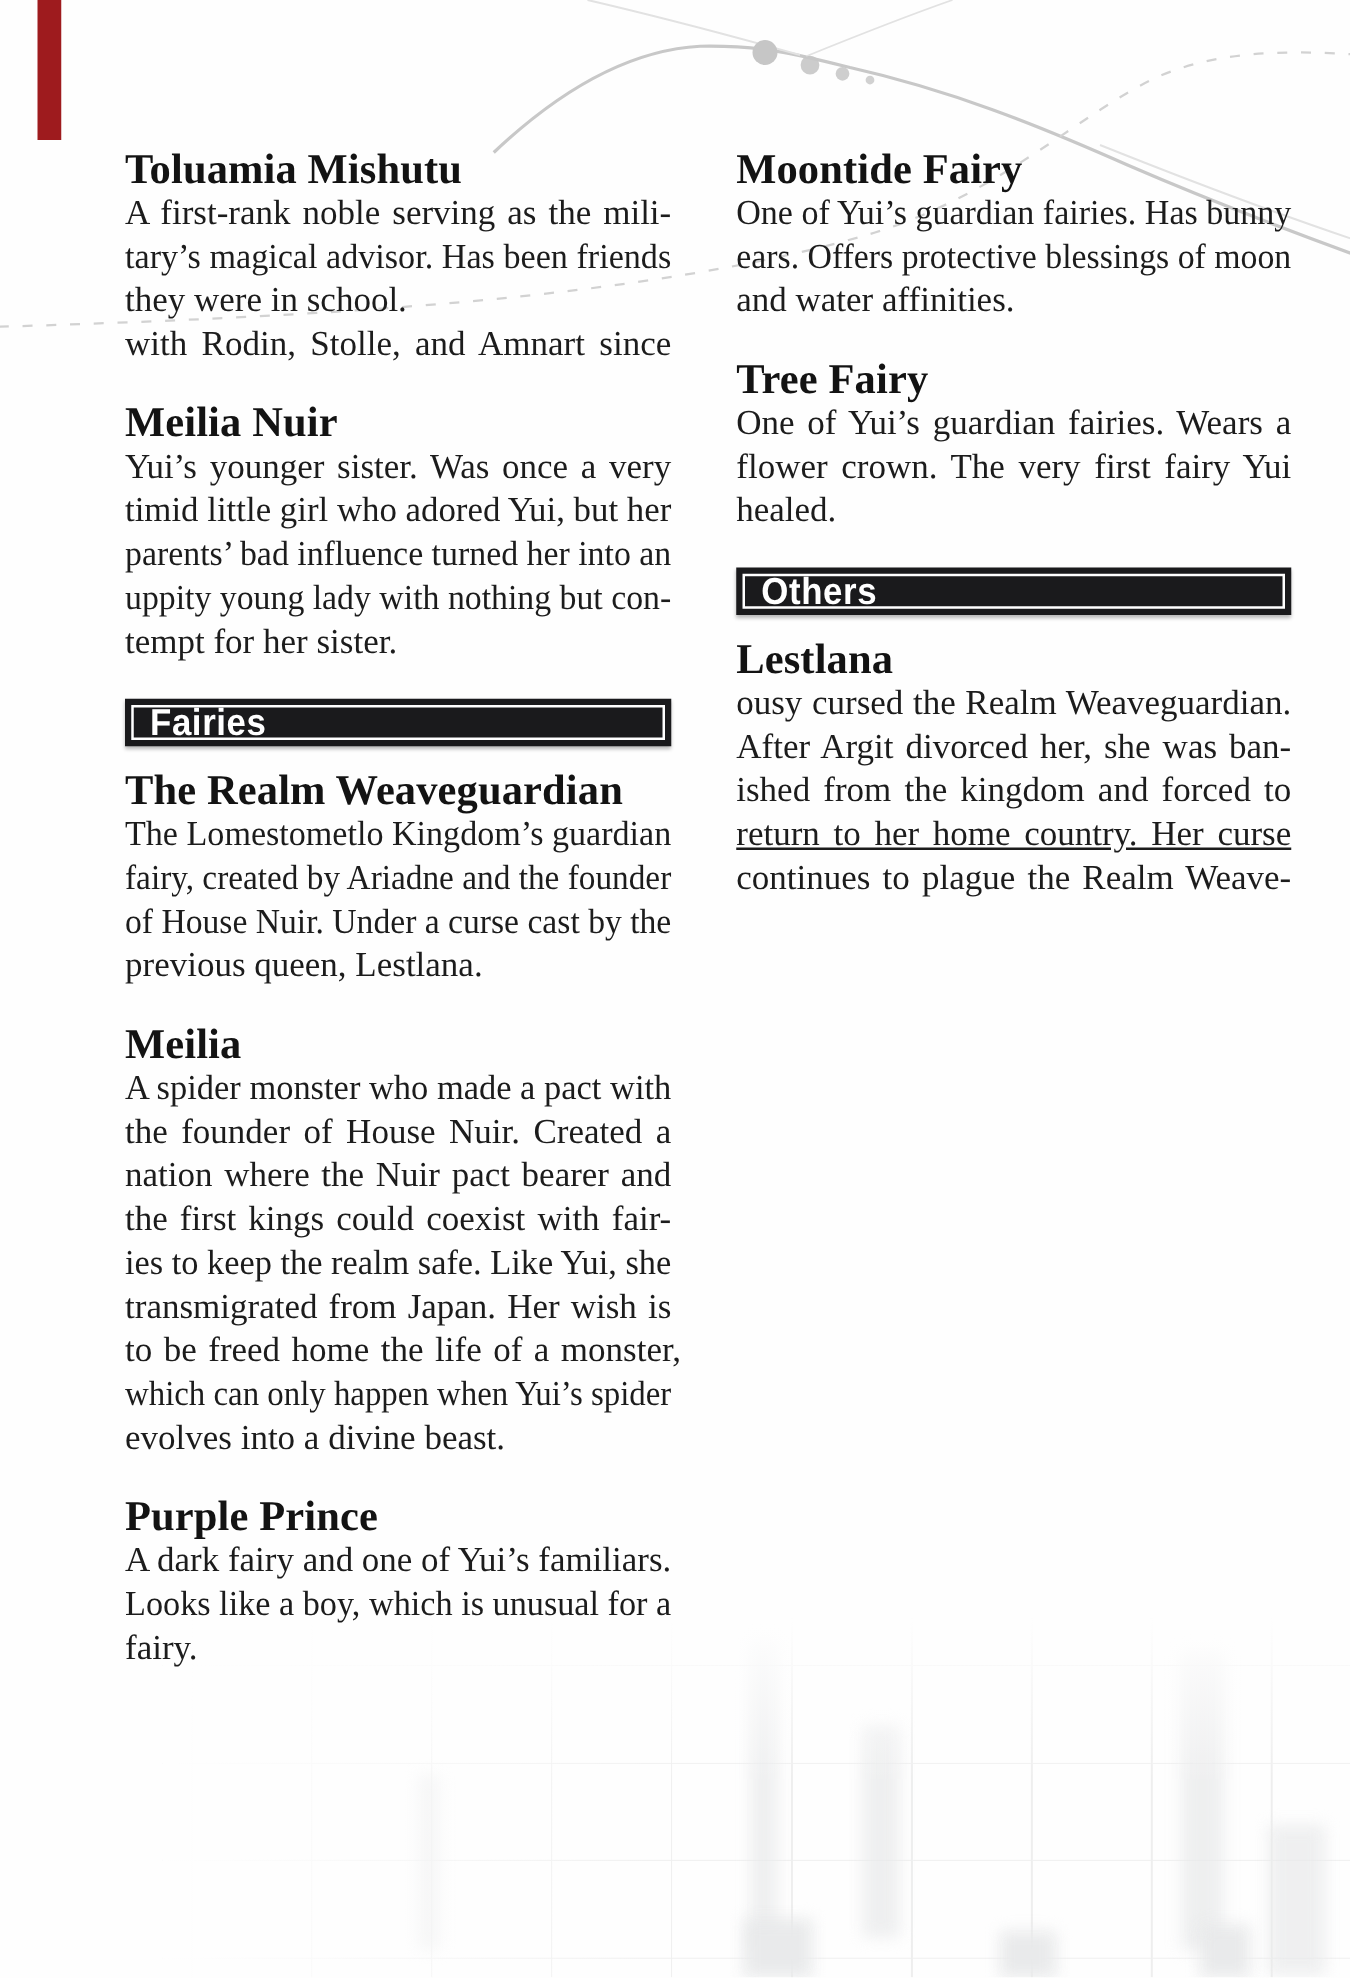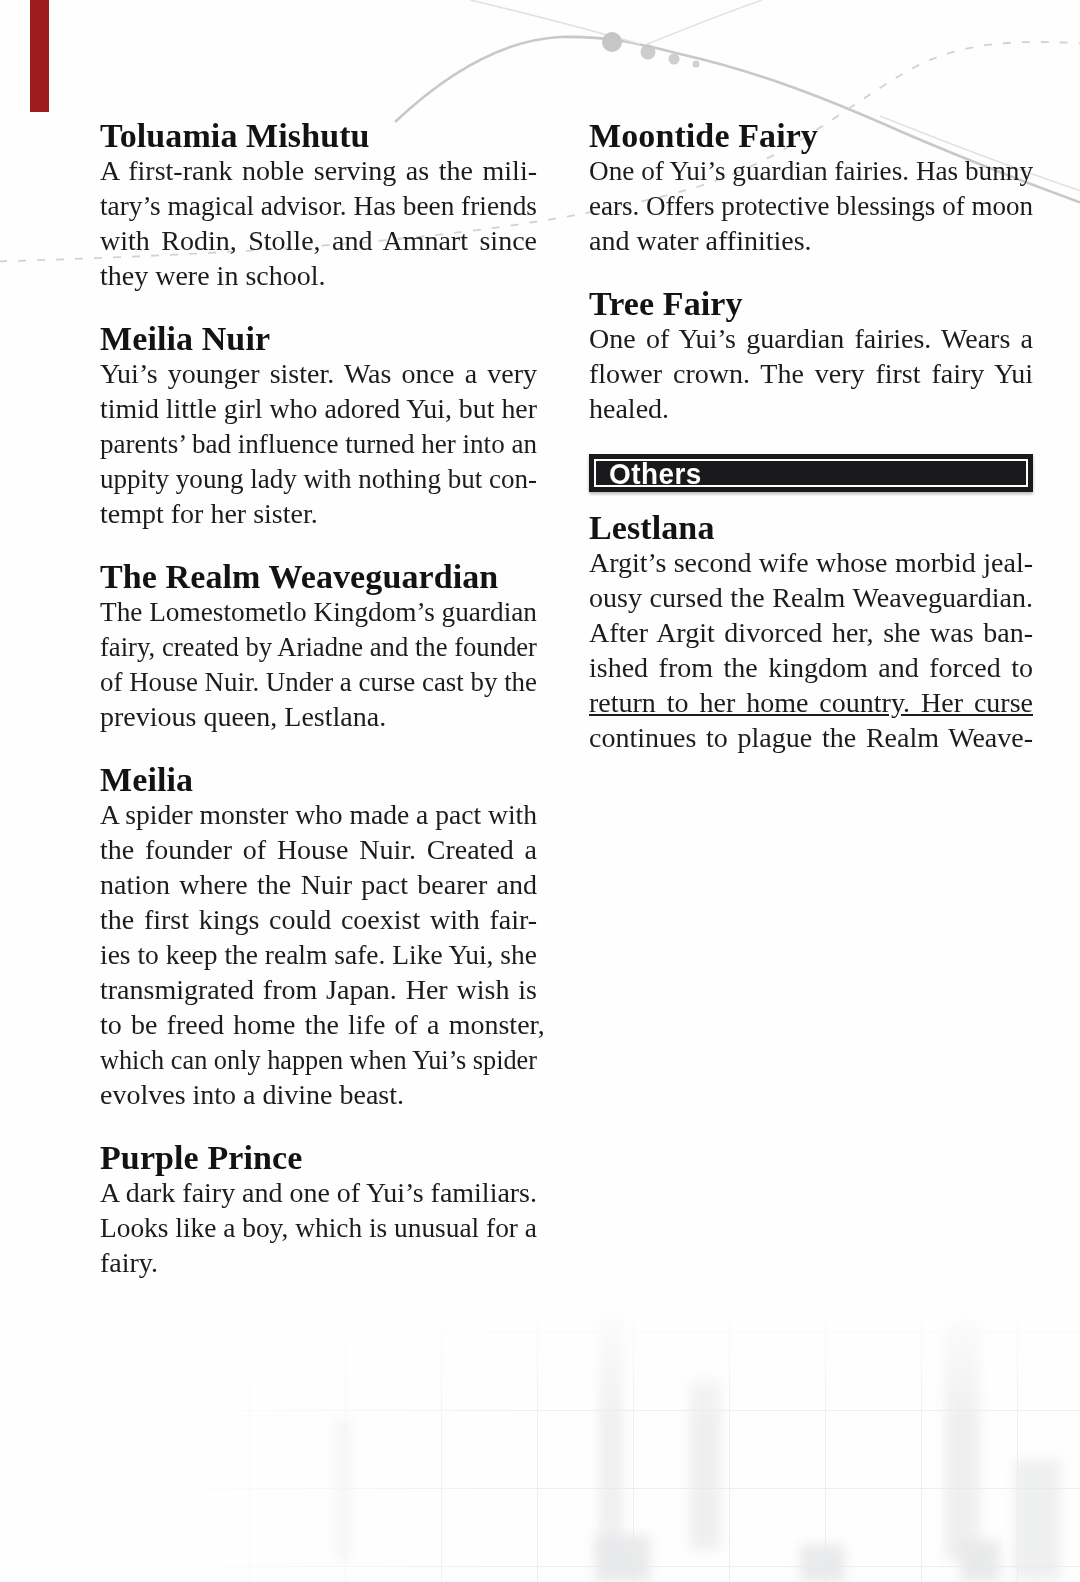--- a/index.html
+++ b/index.html
@@ -104,31 +104,36 @@
     <div class="streak dark" style="left:830px; top:245px; width:40px;  height:42px;"></div>
 
     <div class="decor-fade"></div>
   </div>
 
   <div class="col" data-col="left">
       <section class="entry">
         <h3 class="entry-name">Toluamia Mishutu</h3>
         <div class="line" style="word-spacing: 2.58854px;">A first-rank noble serving as the mili-</div>
         <div class="line" style="transform: scaleX(0.975719);">tary’s magical advisor. Has been friends</div>
+        <div class="line line-last">they were in school.</div>
         <div class="line" style="word-spacing: 4.49375px;">with Rodin, Stolle, and Amnart since</div>
-        <div class="line line-last">they were in school.</div>
       </section>
       <section class="entry">
         <h3 class="entry-name">Meilia Nuir</h3>
         <div class="line" style="word-spacing: 3.17969px;">Yui’s younger sister. Was once a very</div>
         <div class="line" style="transform: scaleX(0.995161);">timid little girl who adored Yui, but her</div>
         <div class="line" style="transform: scaleX(0.966881);">parents’ bad influence turned her into an</div>
         <div class="line" style="transform: scaleX(0.965446);">uppity young lady with nothing but con-</div>
         <div class="line line-last">tempt for her sister.</div>
       </section>
+      <div class="section-box">
+        <div class="section-box-inner">
+          <span class="section-box-label">Fairies</span>
+        </div>
+      </div>
       <section class="entry">
         <h3 class="entry-name">The Realm Weaveguardian</h3>
         <div class="line" style="transform: scaleX(0.973918);">The Lomestometlo Kingdom’s guardian</div>
         <div class="line" style="transform: scaleX(0.951649);">fairy, created by Ariadne and the founder</div>
         <div class="line" style="transform: scaleX(0.960703);">of House Nuir. Under a curse cast by the</div>
         <div class="line line-last">previous queen, Lestlana.</div>
       </section>
       <section class="entry">
         <h3 class="entry-name">Meilia</h3>
         <div class="line" style="transform: scaleX(0.9842);">A spider monster who made a pact with</div>
@@ -161,21 +166,20 @@
         <div class="line" style="word-spacing: 3.89062px;">flower crown. The very first fairy Yui</div>
         <div class="line line-last">healed.</div>
       </section>
       <div class="section-box">
         <div class="section-box-inner">
           <span class="section-box-label">Others</span>
         </div>
       </div>
       <section class="entry">
         <h3 class="entry-name">Lestlana</h3>
-        <div class="line" style="word-spacing: 0.409375px;">Argit’s second wife whose morbid jeal-</div>
         <div class="line" style="word-spacing: 0.699219px;">ousy cursed the Realm Weaveguardian.</div>
         <div class="line" style="word-spacing: 2.60938px;">After Argit divorced her, she was ban-</div>
         <div class="line" style="word-spacing: 3.4974px;">ished from the kingdom and forced to</div>
         <div class="line" style="word-spacing: 3.9401px; text-decoration: underline;">return to her home country. Her curse</div>
         <div class="line" style="word-spacing: 2.7375px;">continues to plague the Realm Weave-</div>
       </section>
     </div>
 
 </div>
 

